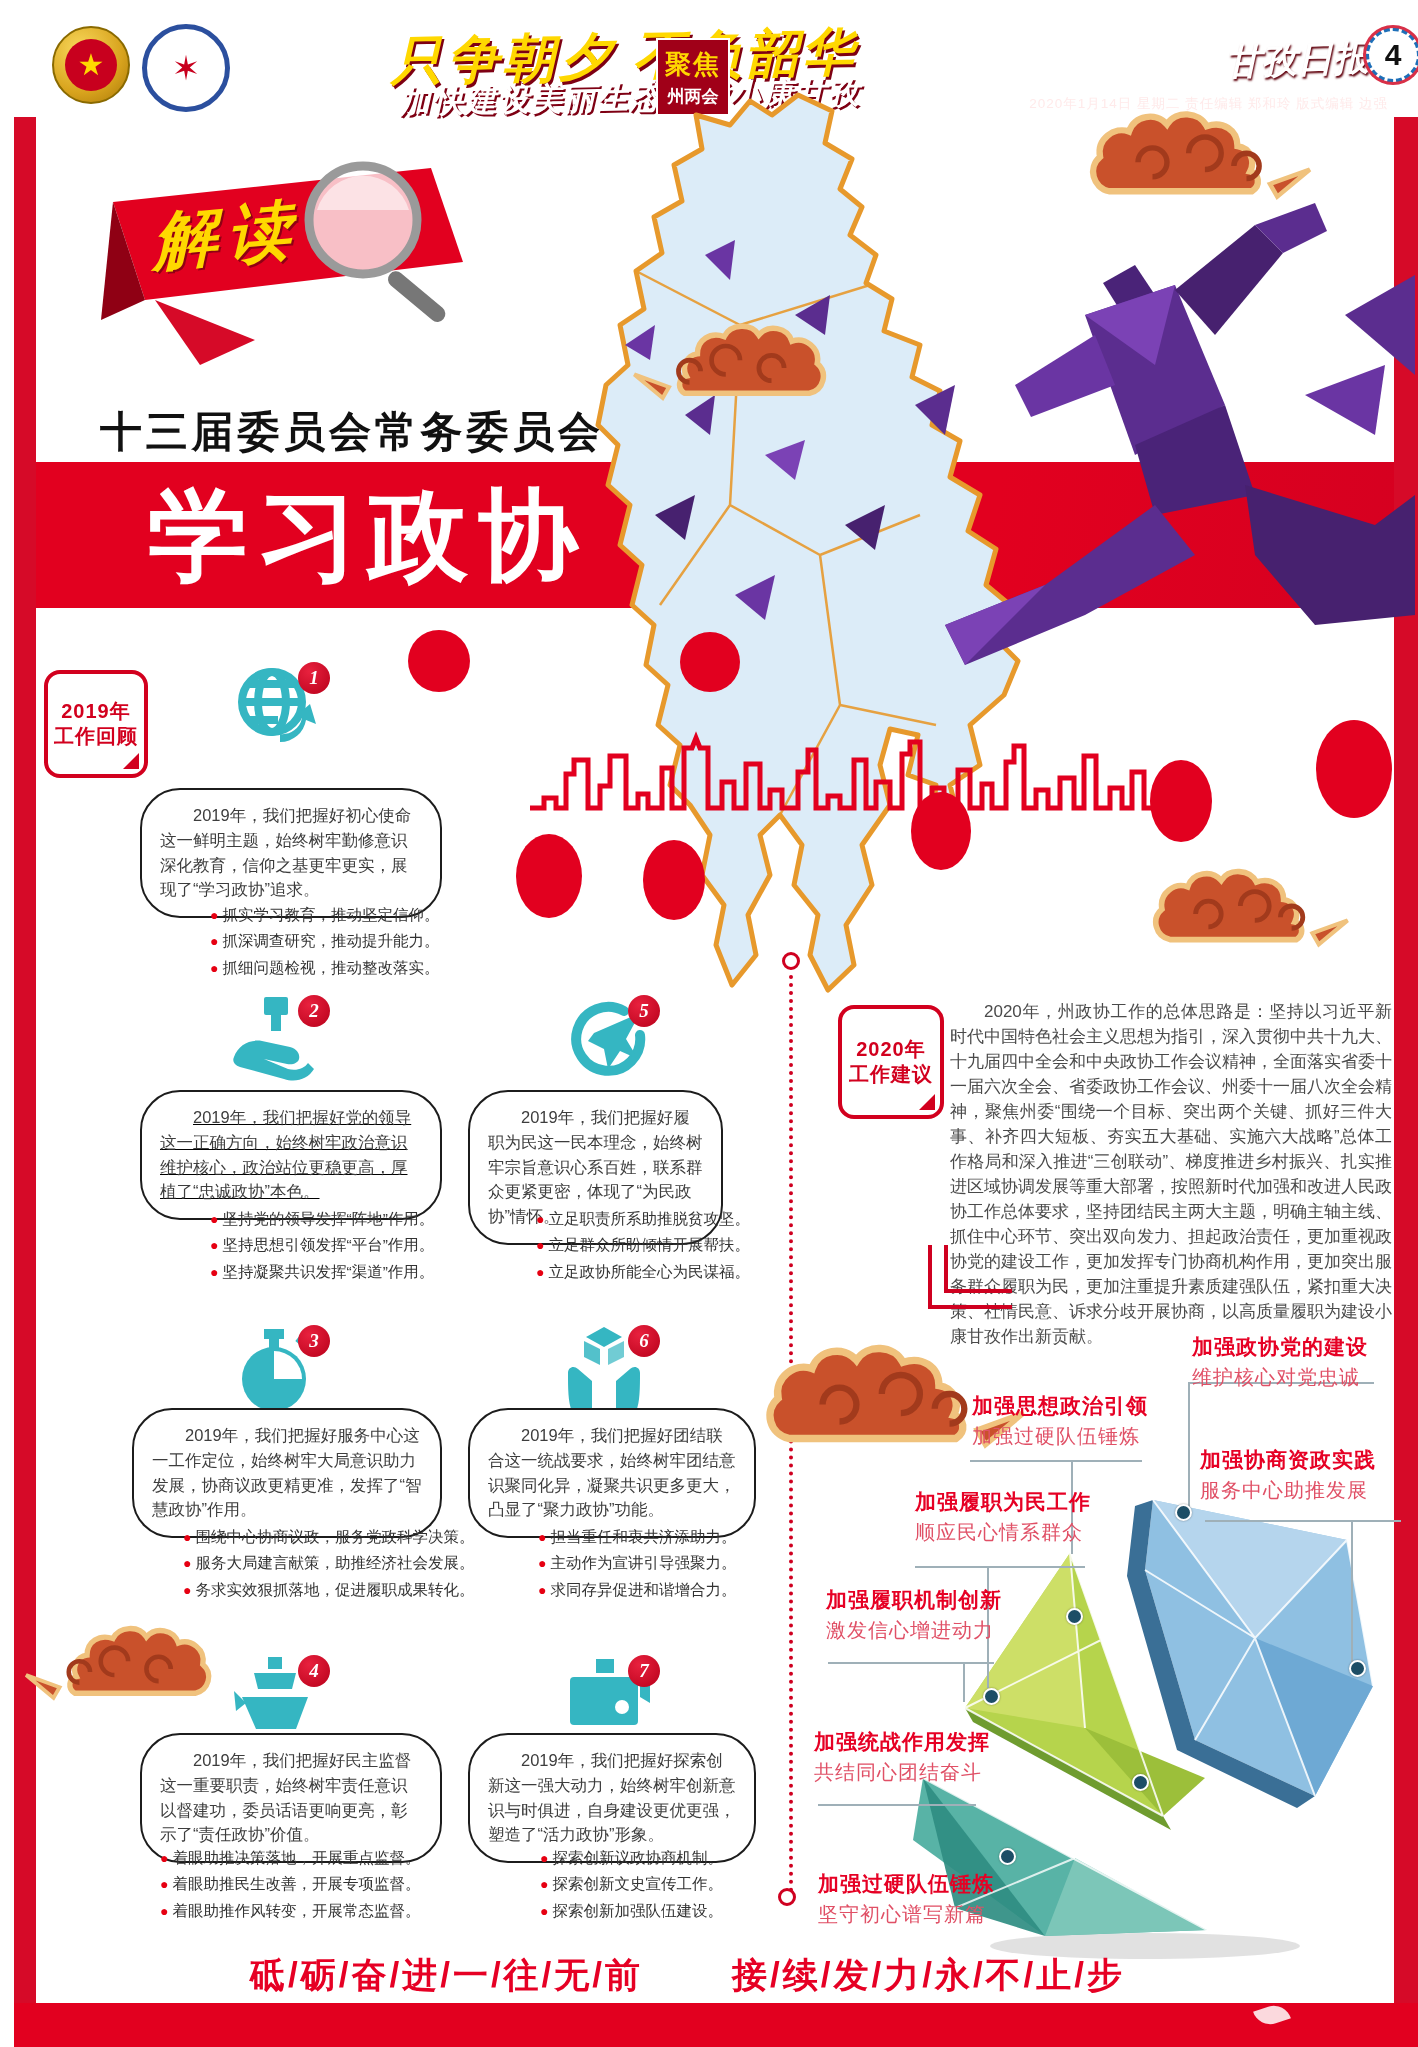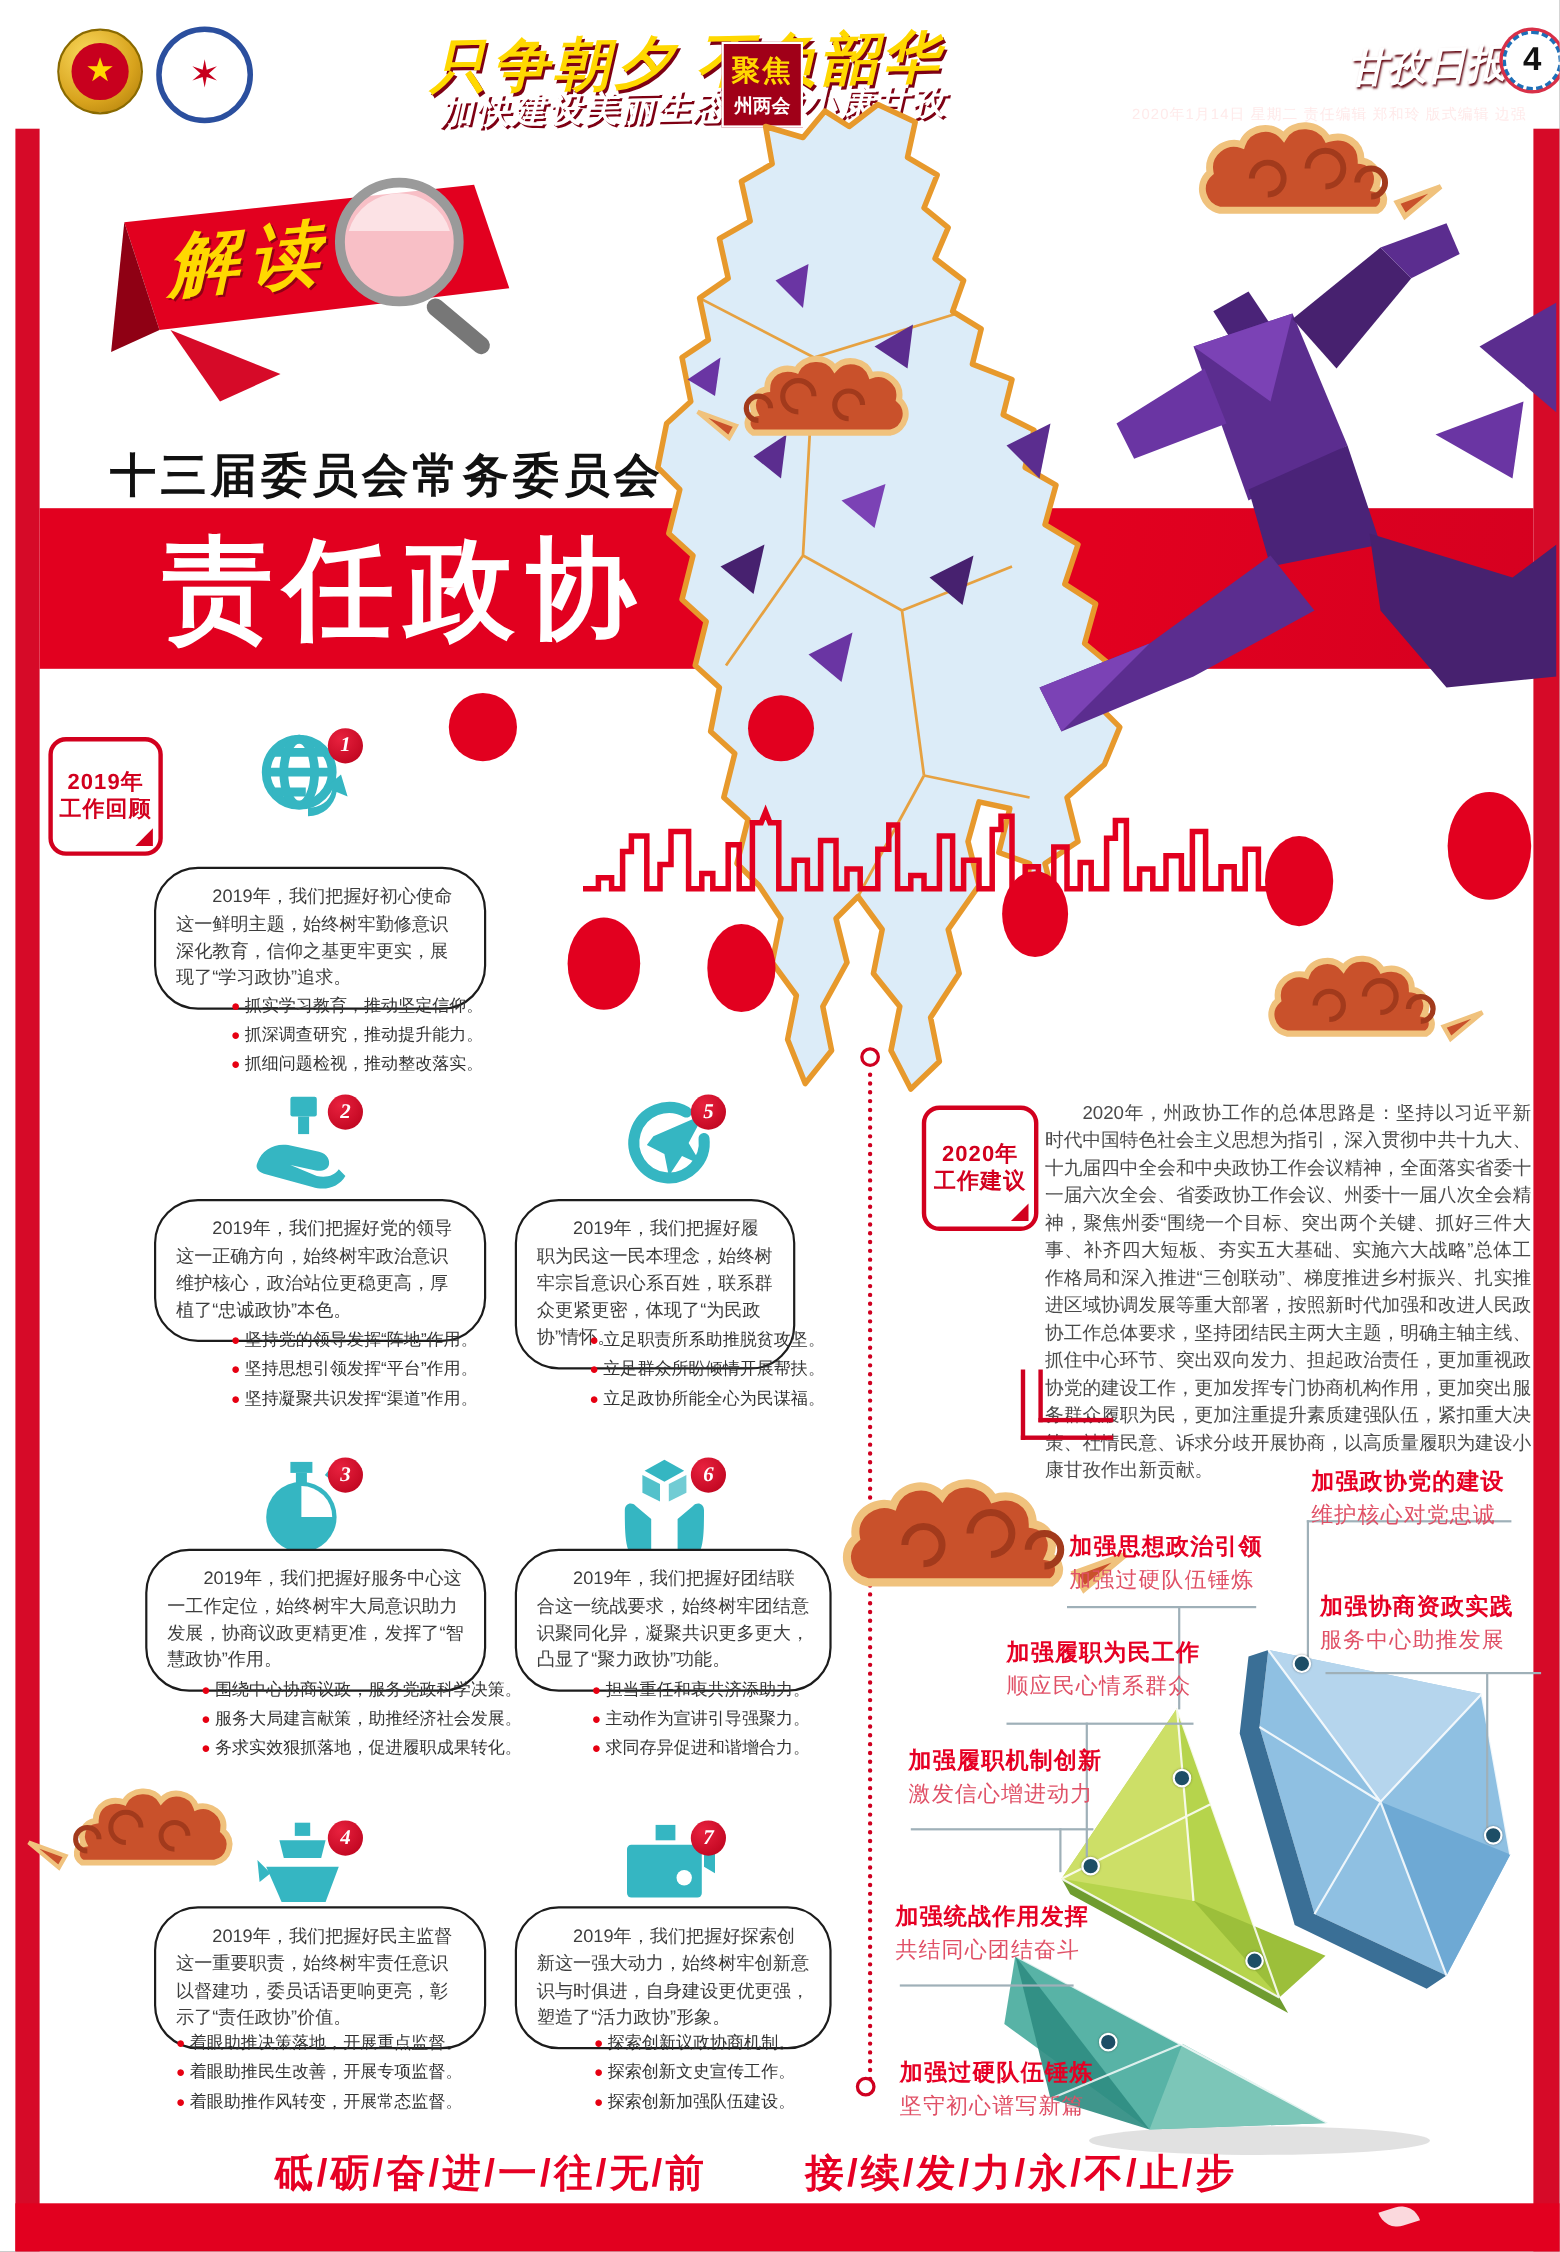--- a/index.html
+++ b/index.html
@@ -187,21 +187,21 @@
         <rect x="300" y="118" width="70" height="16" rx="8" transform="rotate(40 300 118)" fill="#777"></rect>
         <circle cx="268" cy="70" r="54" fill="rgba(255,255,255,0.75)" stroke="#9a9a9a" stroke-width="9"></circle>
         <path d="M222 60a48 48 0 0 1 92 0z" fill="rgba(255,255,255,0.55)"></path>
       </g>
     </svg>
     <div class="jiedu-text">解读</div>
   </div>
 
   <div class="doc-title t2">十三届委员会常务委员会</div>
   <div class="band"></div>
-  <div class="band-title">责任政协</div>
+  <div class="band-title">学习政协</div>
 
   <svg class="abs" style="left:530px;top:700px;z-index:1" width="880" height="140" viewBox="0 0 880 140">
     <path fill="none" stroke="#e2001f" stroke-width="5" d="M0 108 h14 v-10 h12 v10 h10 v-34 h8 v-14 h14 v48 h12 v-22 h10 v-30 h16 v52 h12 v-14 h10 v14 h14 v-40 h10 v40 h12 v-60 h8 l4 -10 4 10 h8 v60 h14 v-26 h12 v26 h12 v-44 h14 v44 h10 v-18 h12 v18 h16 v-36 h10 v-22 h8 v58 h12 v-12 h12 v12 h14 v-48 h12 v48 h10 v-26 h14 v26 h12 v-54 h8 v-12 h10 v66 h12 v-20 h12 v20 h14 v-38 h12 v38 h12 v-24 h10 v24 h14 v-46 h8 v-16 h10 v62 h12 v-18 h12 v18 h12 v-30 h14 v30 h10 v-52 h12 v52 h14 v-20 h12 v20 h10 v-36 h12 v36 h10"></path>
   </svg>
 
   <div class="era-badge" id="badge2019">
     <div class="l1">2019年</div>
     <div class="l2">工作回顾</div>
     <div class="corner"></div>
   </div>
@@ -268,21 +268,21 @@
   </div>
       <div>
     <div class="sec-icon" style="left: 226px; top: 993px;">
       <span class="icon-svg"><svg viewBox="0 0 48 48" fill="#35b6c2">
               <rect x="19" y="2" width="12" height="9" rx="1"></rect>
               <rect x="22.5" y="11" width="5" height="8"></rect>
               <path d="M4 32c2-6 8-9 14-8l14 3c4 1 5 4 4.5 6-.5 2-3 3-6 2.5L19 33l12 5c4 1 8 0 10-3l3 3c-3 5-9 7-15 5L7 37c-3-1-4-3-3-5z"></path>
             </svg></span>
       <div class="num-badge">2</div>
     </div>
-    <div class="bubble" style="left: 140px; top: 1090px; width: 302px;">
+    <div class="bubble" style="left: 140px; top: 1090px; width: 302px; text-decoration: underline;">
           <p>2019年，我们把握好党的领导这一正确方向，始终树牢政治意识维护核心，政治站位更稳更高，厚植了“忠诚政协”本色。</p>
         </div>
     <ul class="bullets" style="left: 210px; top: 1204px;">
           <li><span class="dot">●</span>坚持党的领导发挥“阵地”作用。</li>
           <li><span class="dot">●</span>坚持思想引领发挥“平台”作用。</li>
           <li><span class="dot">●</span>坚持凝聚共识发挥“渠道”作用。</li>
         </ul>
   </div>
       <div>
     <div class="sec-icon" style="left: 226px; top: 1323px;">

